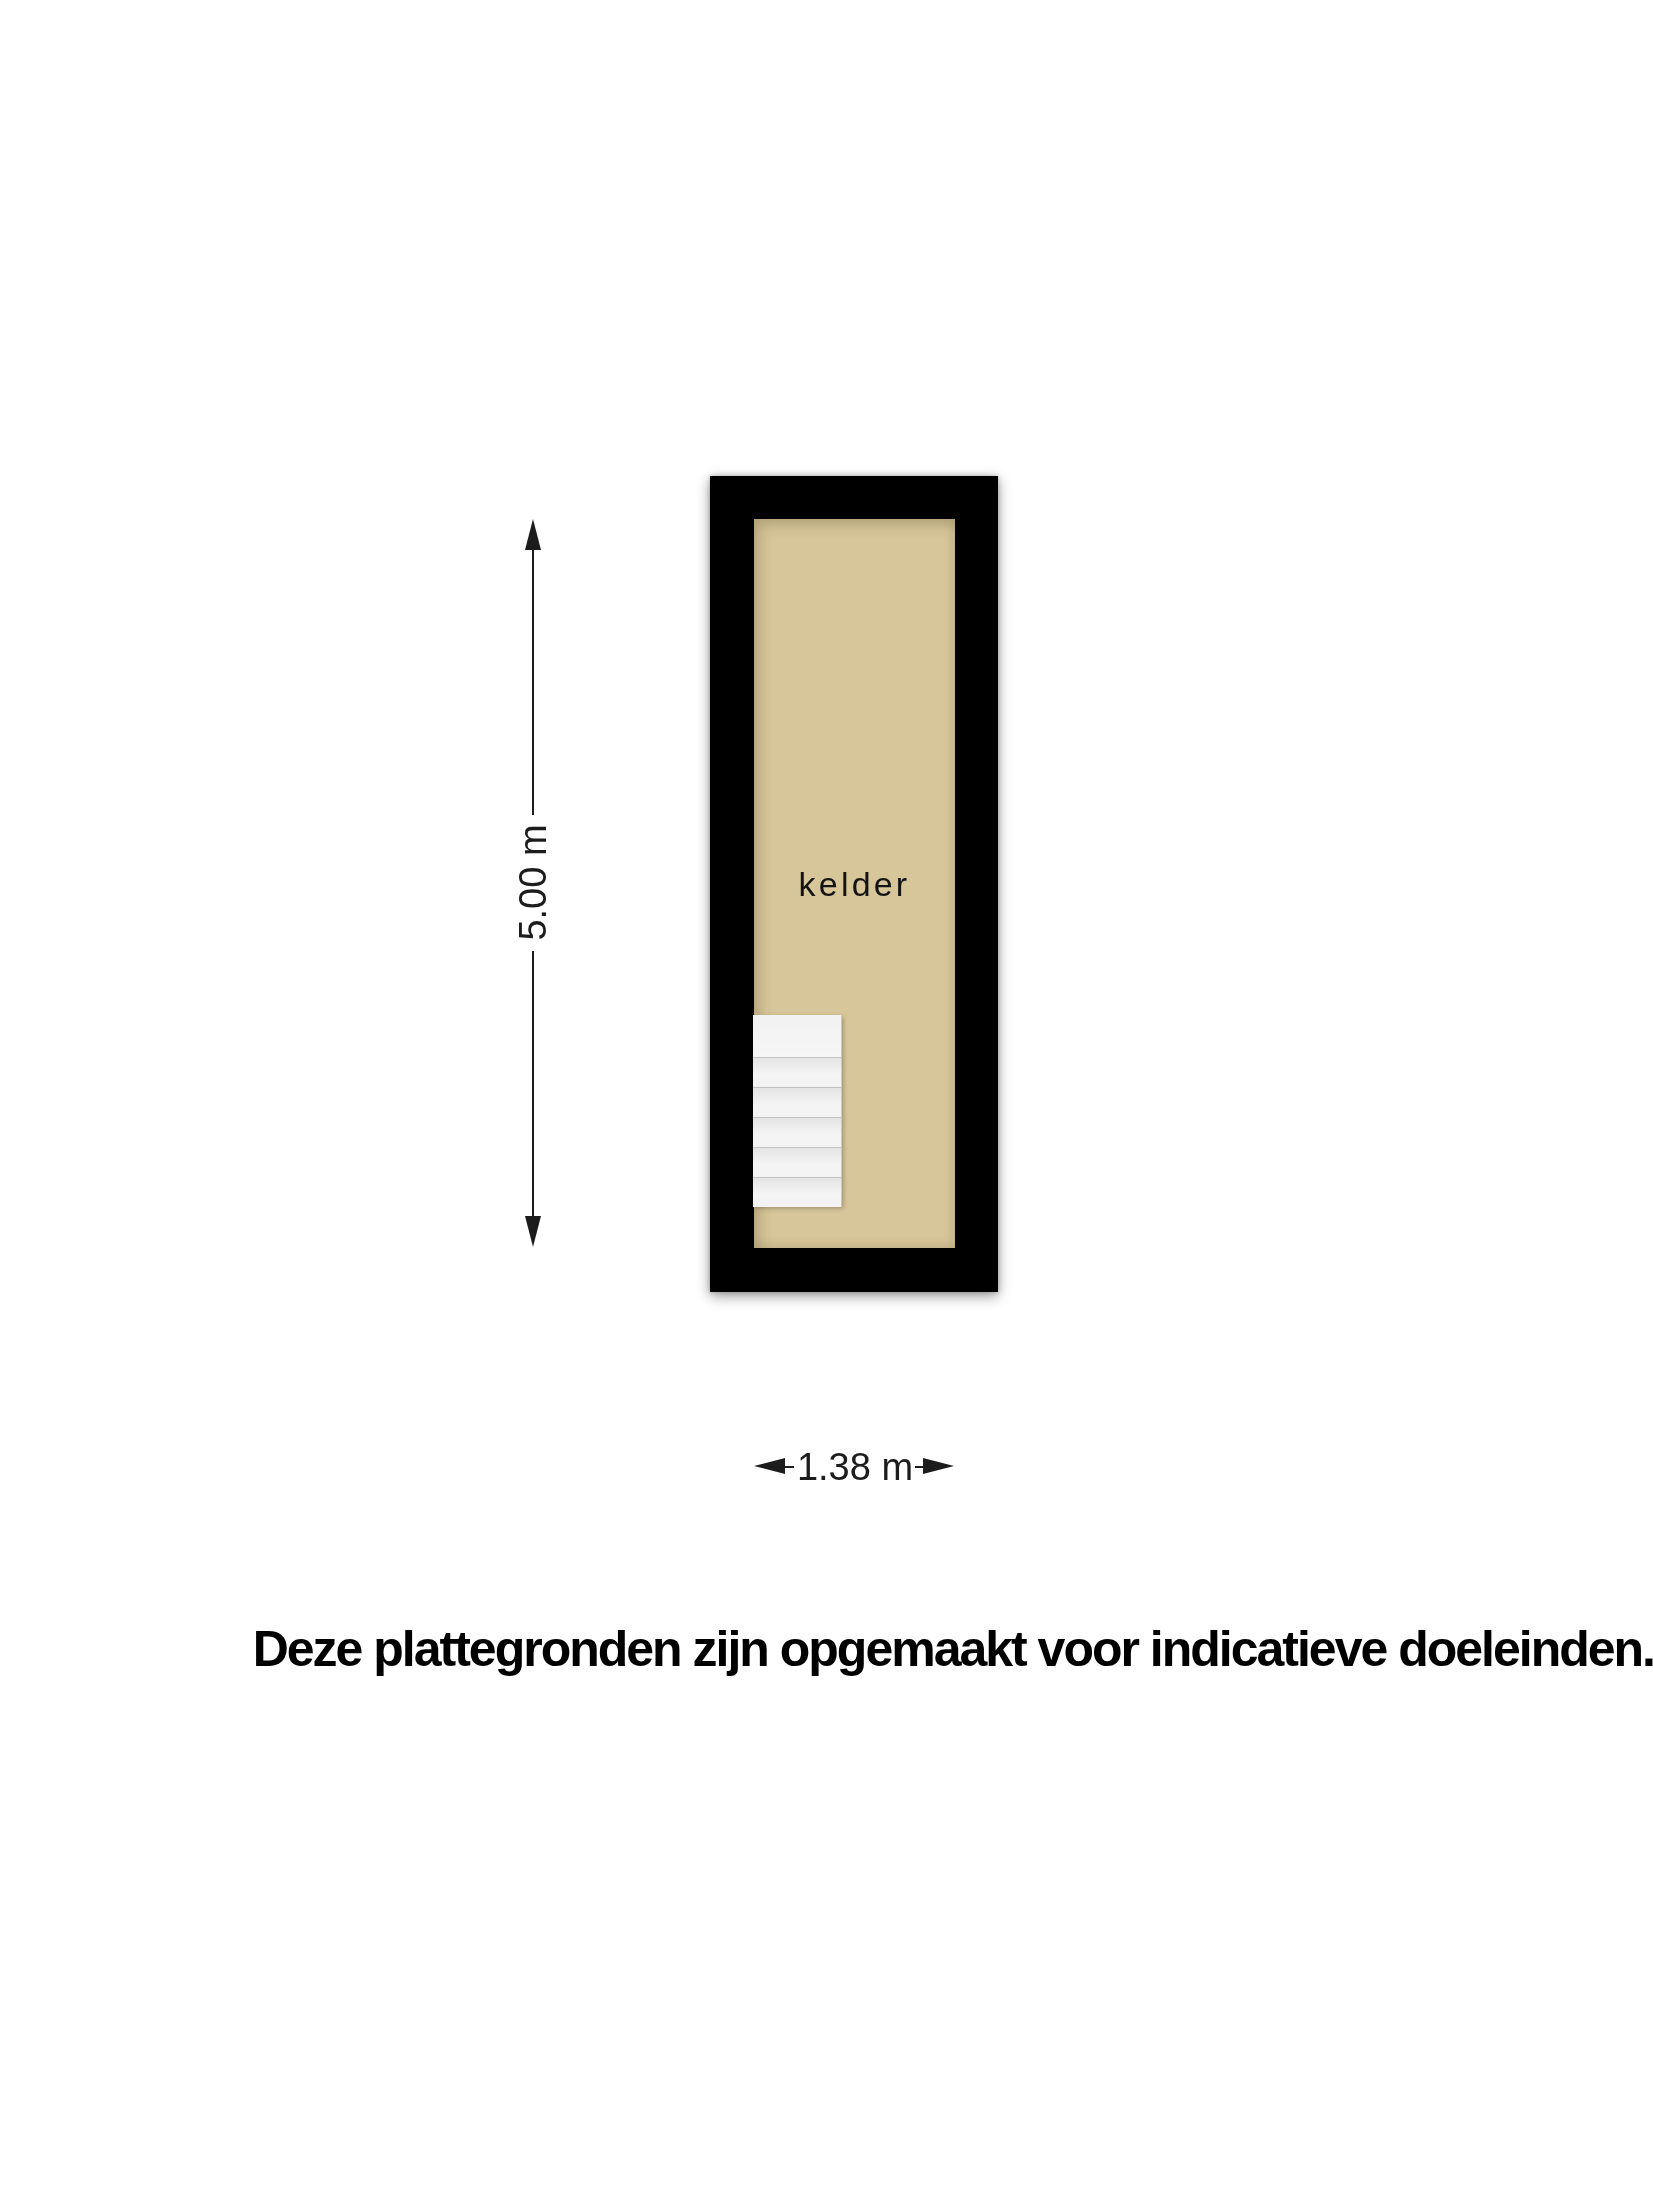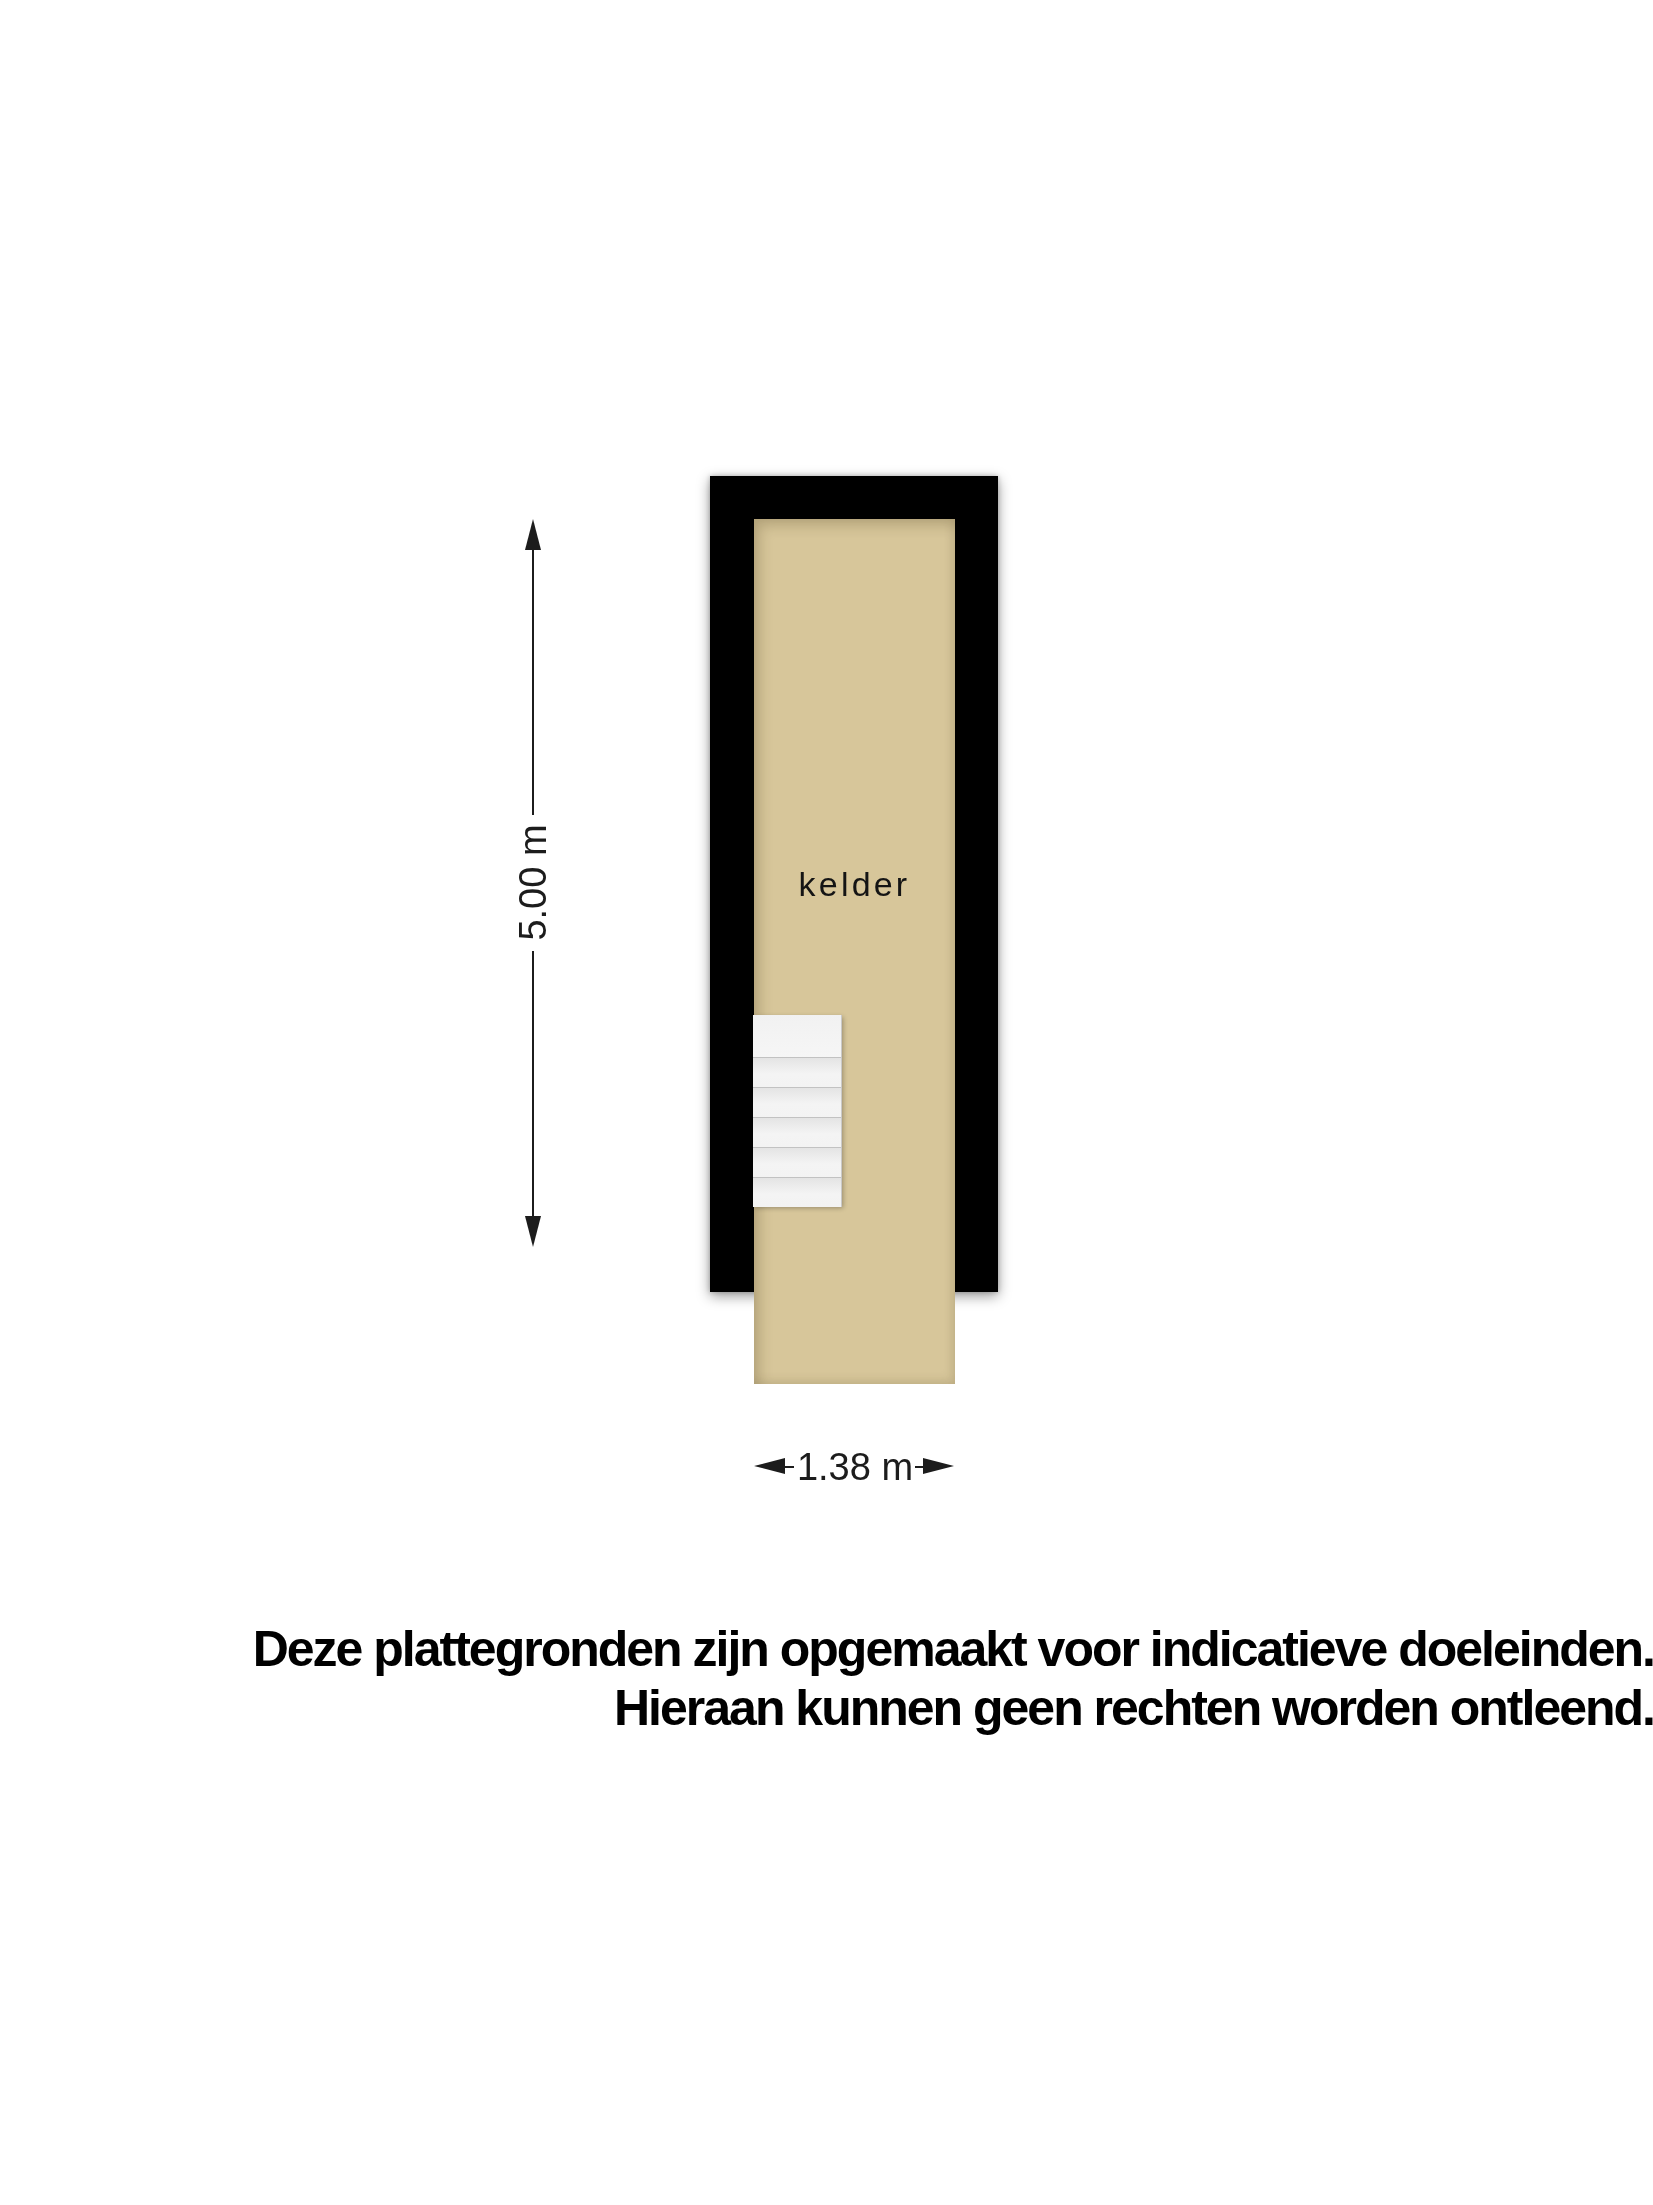--- a/index.html
+++ b/index.html
@@ -16,21 +16,21 @@
   .plan-outer {
     position: absolute;
     left: 710px; top: 476px;
     width: 288px; height: 816px;
     background: var(--wall, #000000);
     box-shadow: 0 3.9px 12.6px rgba(0,0,0,0.40), 0 0 4.7px rgba(0,0,0,0.22);
   }
   .plan-floor {
     position: absolute;
     left: 44px; top: 43px;
-    width: 201px; height: 865px;
+    width: 201px; height: 729px;
     background: var(--floor, #d7c69a);
     box-shadow: inset 5.5px 6.3px 12.6px rgba(60,45,15,0.22),
                 inset -3.2px -3.9px 9.5px rgba(60,45,15,0.10);
   }
   .room-label {
     position: absolute;
     left: 0; top: 344px;
     width: 100%;
     height: 43px;
     line-height: 43px;
@@ -129,17 +129,16 @@
   <div class="arrow down"></div>
 
   <div class="arrow left"></div>
   <div class="dim-line h" style="left:780px; top:1466px; width:14px;"></div>
   <div class="dim-label horizontal">1.38 m</div>
   <div class="dim-line h" style="left:915px; top:1466px; width:14px;"></div>
   <div class="arrow right"></div>
 
   <div class="footer-note">
     <div>Deze plattegronden zijn opgemaakt voor indicatieve doeleinden.</div>
-    <div>Hieraan kunnen geen rechten worden ontleend.</div>
   </div>
 
 </div>
 
 
 </body></html>

